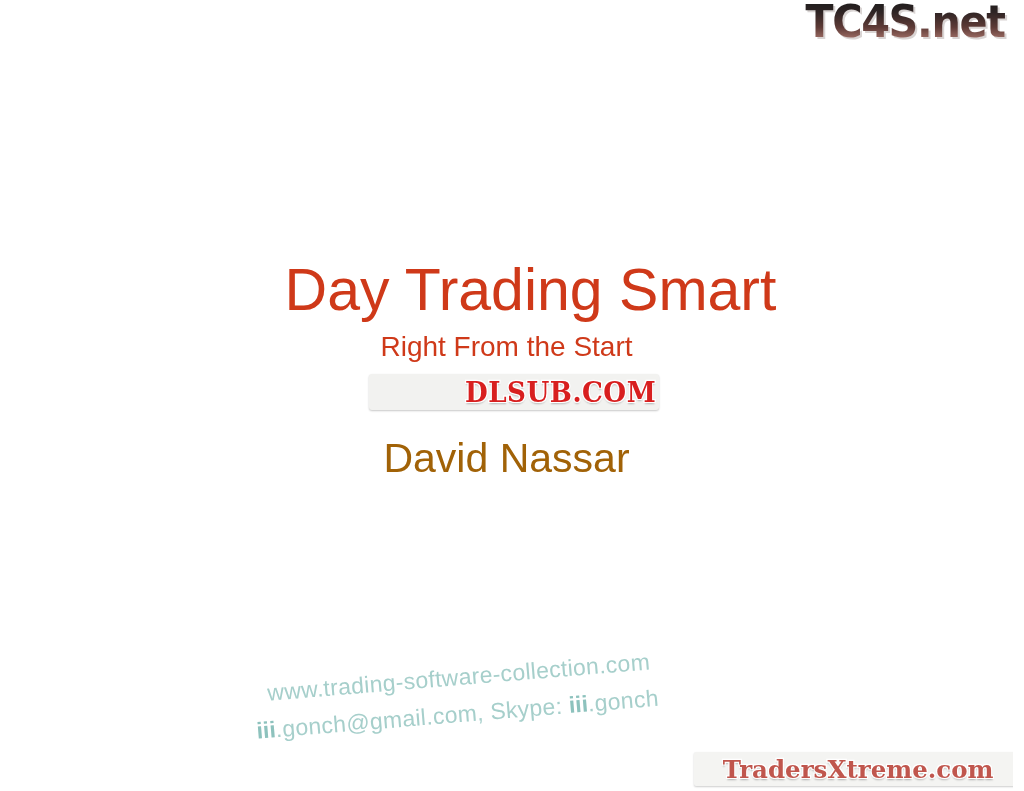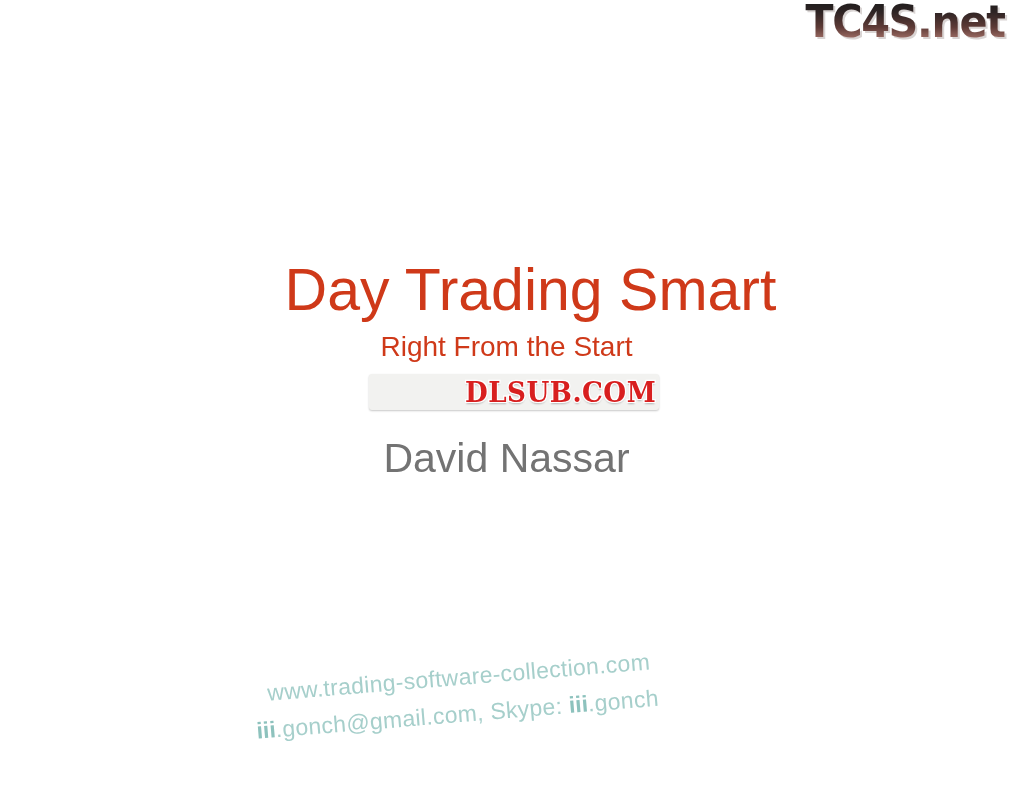--- a/index.html
+++ b/index.html
@@ -86,21 +86,21 @@
 
   
   .author {
     position: absolute;
     left: 0;
     right: 0;
     top: 436px;
     text-align: center;
     font-size: 41px;
     line-height: 1.1;
-    color: #737373;
+    color: #a16207;
     white-space: nowrap;
   }
 
   
   .dlsub-stamp {
     position: absolute;
     left: 369px;
     top: 374px;
     width: 290px;
     height: 36px;
@@ -198,14 +198,17 @@
     <span class="dlsub-text">DLSUB.COM</span>
   </div>
 
   <div class="author">David Nassar</div>
 
   <div class="wm-block">
     <div class="wm-line1">www.trading-software-collection.com</div>
     <div class="wm-line2"><span class="wm-bold">iii</span><span>.gonch@gmail.com, Skype: </span><span class="wm-bold">iii</span><span>.gonch</span></div>
   </div>
 
+  <div class="txt-stamp">
+    <span class="txt-stamp-text">TradersXtreme.com</span>
+  </div>
 
 </div>
 
 </body></html>

